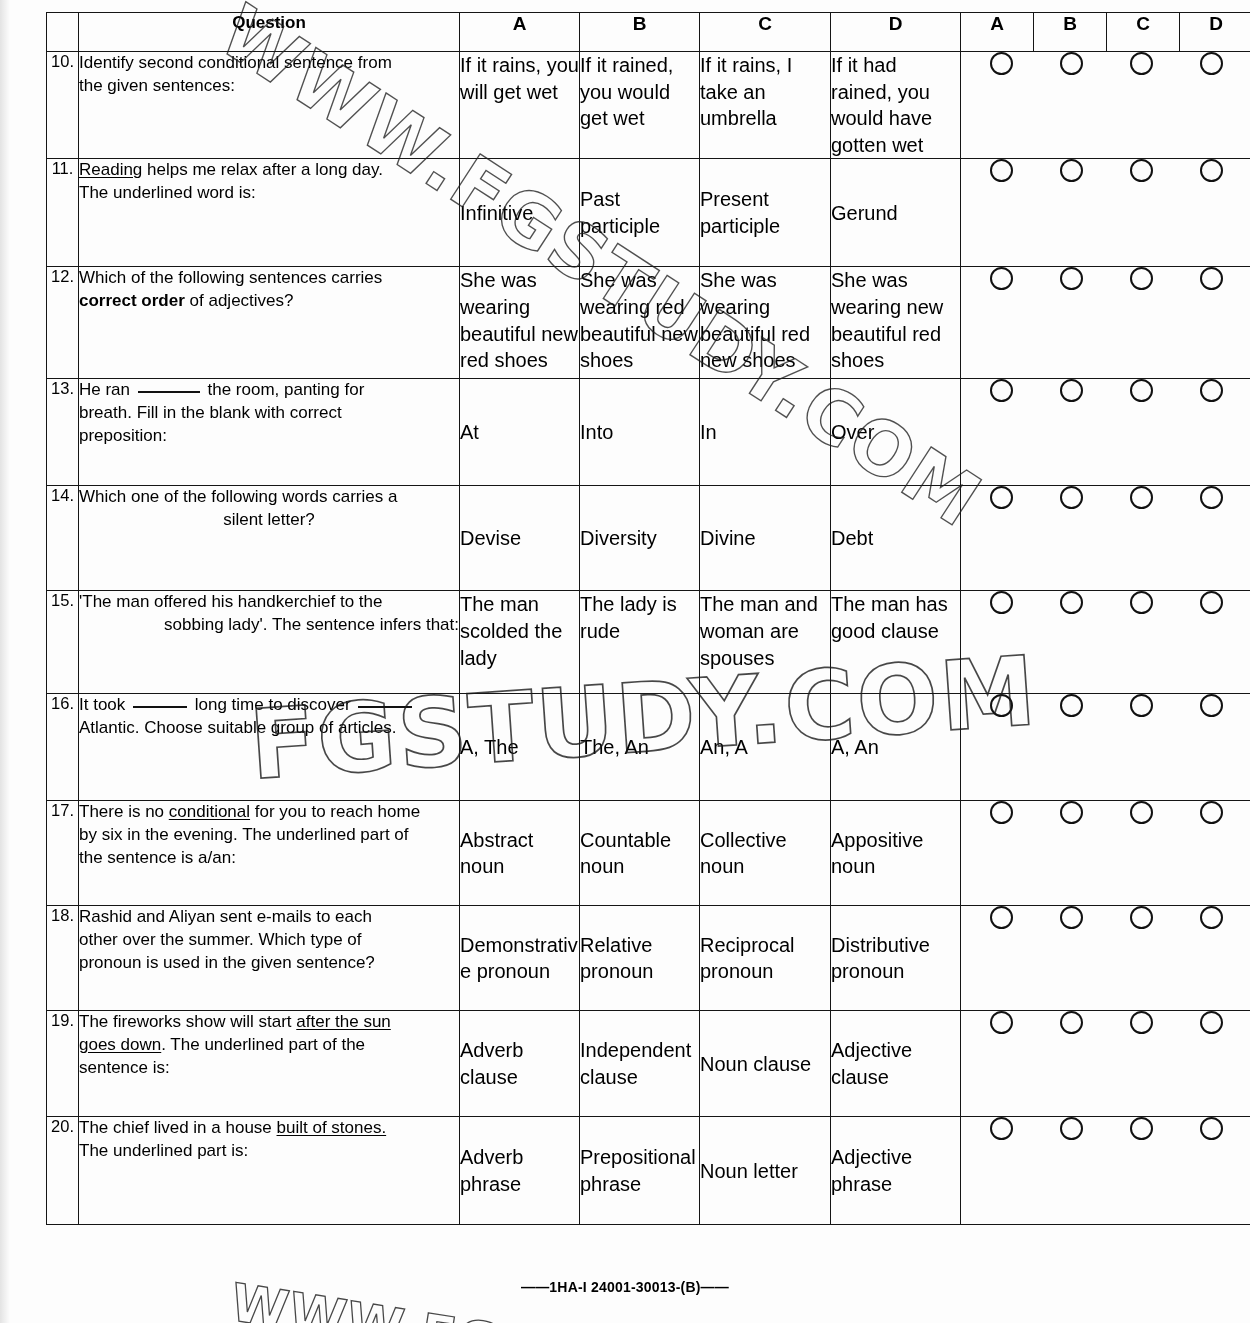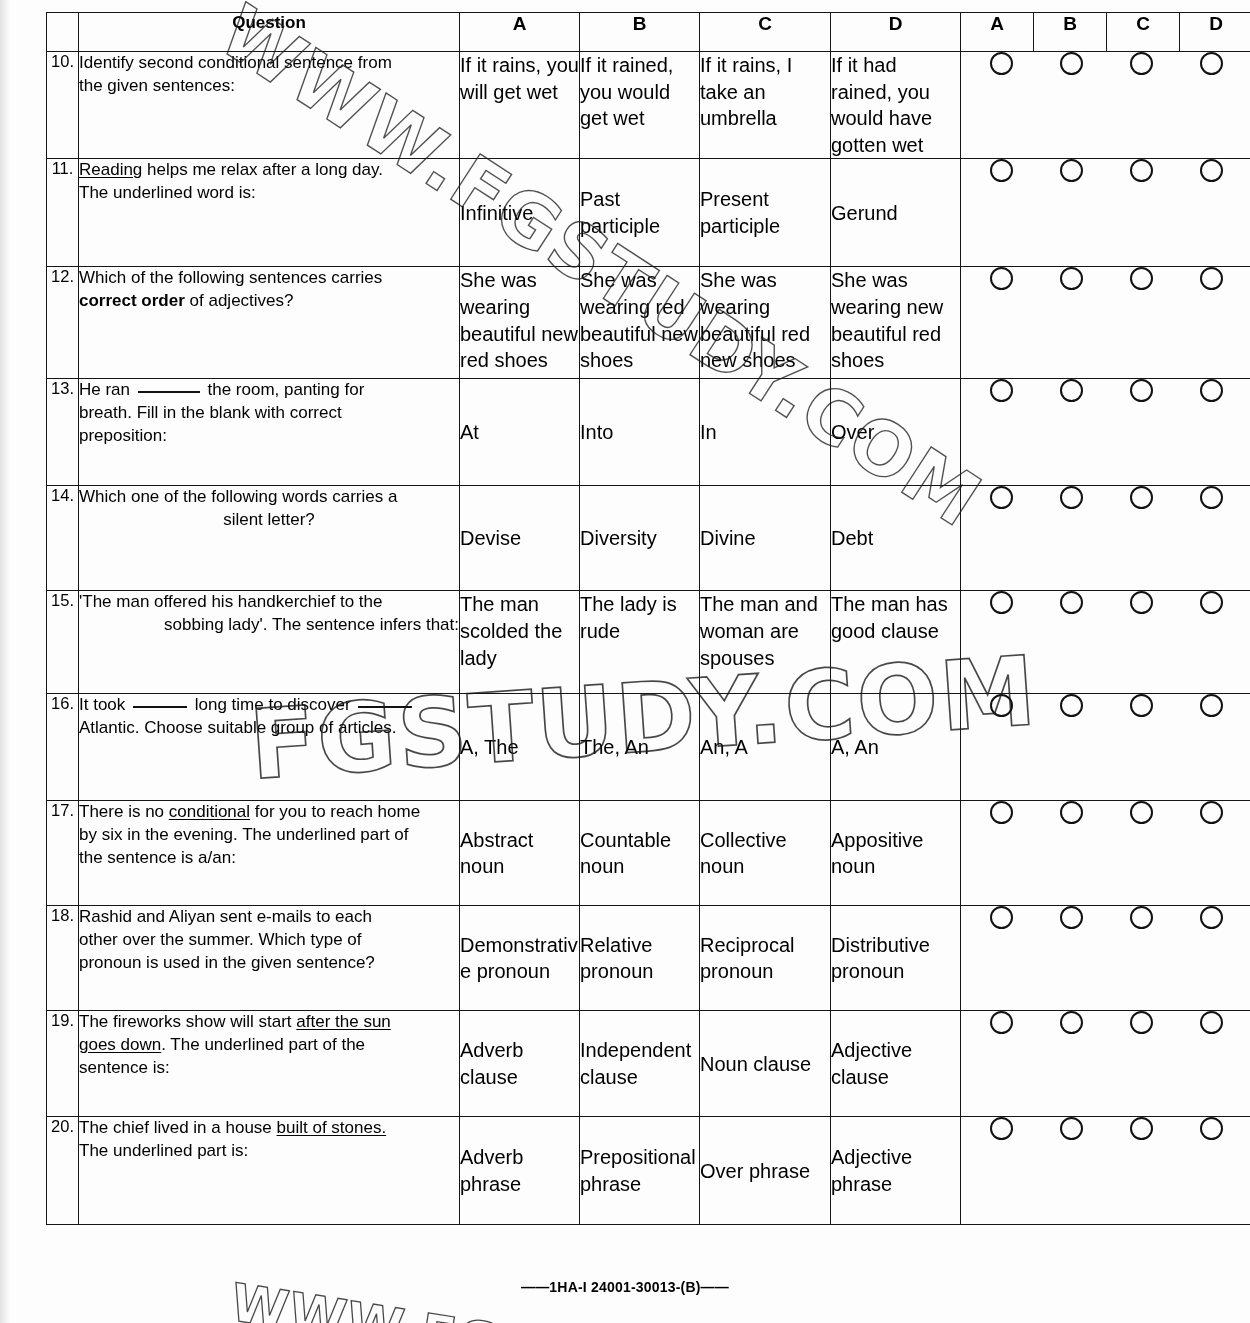--- a/index.html
+++ b/index.html
@@ -433,21 +433,21 @@
         </tr>
 
         <tr style="height:108px">
           <td class="num">20.</td>
           <td class="qtext" style="text-align:left">
             <span class="line">The chief lived in a house <span class="u">built of stones.</span></span>
             <span class="line">The underlined part is:</span>
           </td>
           <td class="opt mid">Adverb phrase</td>
           <td class="opt mid">Prepositional phrase</td>
-          <td class="opt mid">Over phrase</td>
+          <td class="opt mid">Noun letter</td>
           <td class="opt mid">Adjective phrase</td>
           <td class="bubbles" colspan="4">
             <div class="bubble-row">
               <span class="bubble"></span>
               <span class="bubble"></span>
               <span class="bubble"></span>
               <span class="bubble"></span>
             </div>
           </td>
         </tr>

